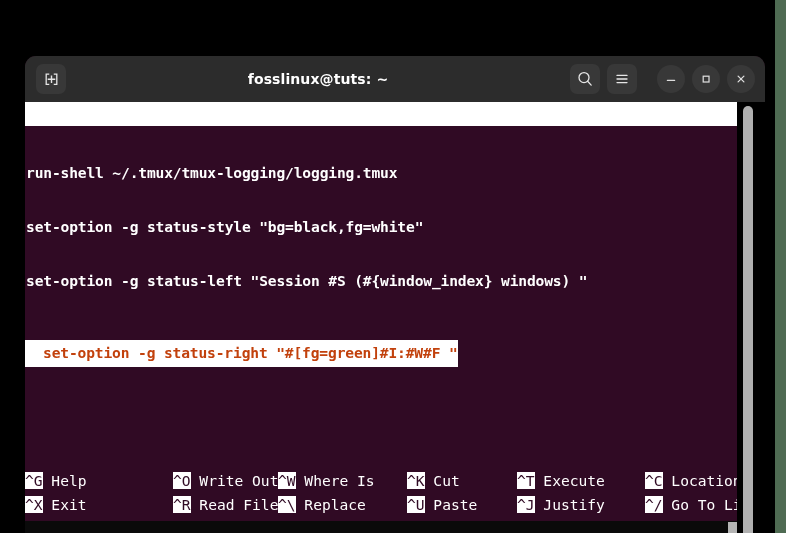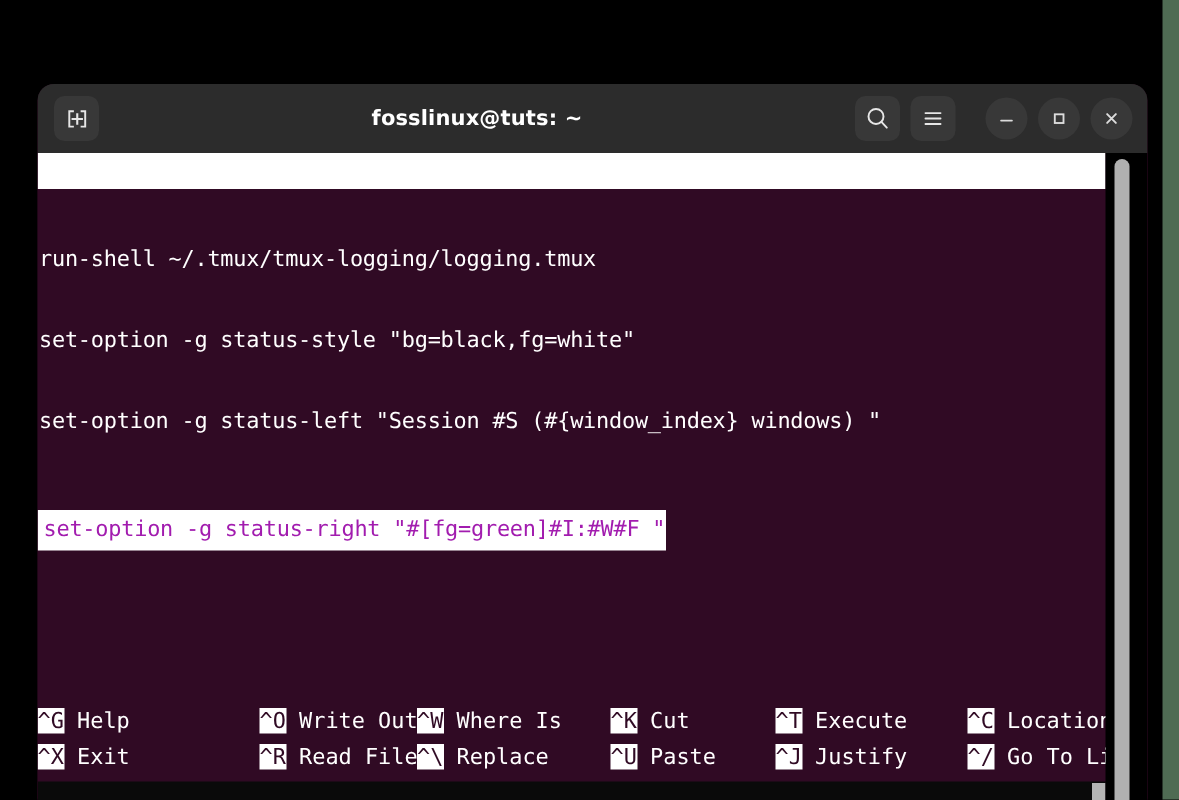--- a/index.html
+++ b/index.html
@@ -110,35 +110,36 @@
   }
 
   .body-area {
     position: absolute;
     left: 0;
     top: 24px;
     width: 712px;
     height: 367px;
     color: #ffffff;
     white-space: pre;
+    font-weight: bold;
   }
   .code-line {
     position: absolute;
     left: 1px;
     height: 26.8px;
     line-height: 26.8px;
     white-space: pre;
     color: #ffffff;
     letter-spacing: -0.15px;
   }
   .code-line.selected {
     background: #ffffff;
-    color: #a21caf;
-    left: 0;
-    padding-left: 4px;
+    color: #c2410c;
+    left: 0;
+    padding-left: 18px;
   }
 
   
   .help-rows {
     position: absolute;
     left: 0;
     bottom: 22px;
     width: 620px;
     height: 52px;
     color: #ffffff;

